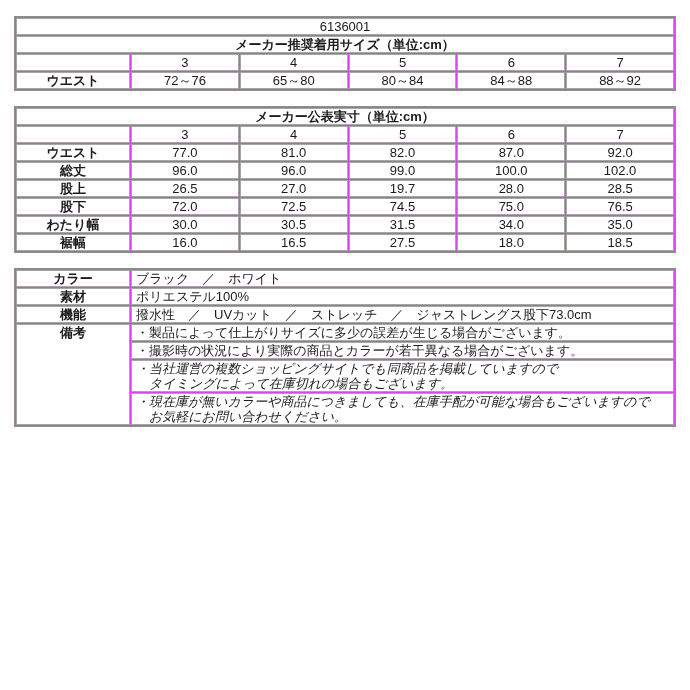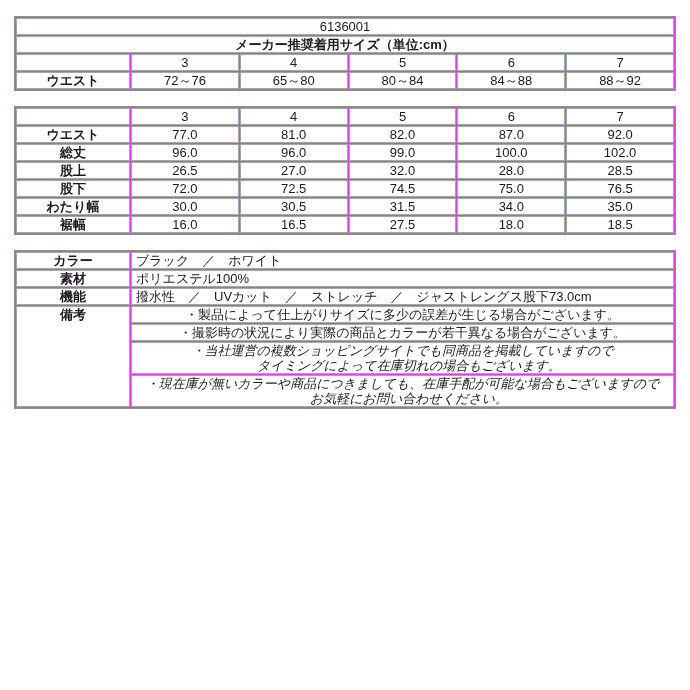--- a/index.html
+++ b/index.html
@@ -21,21 +21,21 @@
     height:15px;
     line-height:15px;
     overflow:hidden;
     white-space:nowrap;
     background:#ffffff;
   }
   .hd{background:#efefef;}
   .c{text-align:center;}
   .b{font-weight:bold;margin-left:32px;}
   .val{padding-left:10px;}
-  .note{padding:1px 4px 1px 5px;line-height:15px;white-space:normal;height:auto;text-align:center;}
+  .note{padding:1px 4px 1px 5px;line-height:15px;white-space:normal;height:auto;}
   .note div{line-height:15px;font-style:italic;}
   .notes-label{vertical-align:top;padding-top:1px;}
 </style>
 </head>
 <body>
 
 <div class="page">
 
   <table class="tbl">
     <colgroup>
@@ -75,20 +75,23 @@
   <table class="tbl">
     <colgroup>
         <col style="width:114px">
         <col>
         <col>
         <col>
         <col>
         <col>
       </colgroup>
     <tbody>
+        <tr>
+      <td colspan="6" class="hd c b">メーカー公表実寸（単位:cm）</td>
+    </tr>
     <tr>
       <td class="hd"></td>
       <td class="hd c">3</td>
       <td class="hd c">4</td>
       <td class="hd c">5</td>
       <td class="hd c">6</td>
       <td class="hd c">7</td>
     </tr>
     <tr>
       <td class="hd c b">ウエスト</td>
@@ -103,21 +106,21 @@
       <td class="c">96.0</td>
       <td class="c">96.0</td>
       <td class="c">99.0</td>
       <td class="c">100.0</td>
       <td class="c">102.0</td>
     </tr>
     <tr>
       <td class="hd c b">股上</td>
       <td class="c">26.5</td>
       <td class="c">27.0</td>
-      <td class="c">32.0</td>
+      <td class="c">19.7</td>
       <td class="c">28.0</td>
       <td class="c">28.5</td>
     </tr>
     <tr>
       <td class="hd c b">股下</td>
       <td class="c">72.0</td>
       <td class="c">72.5</td>
       <td class="c">74.5</td>
       <td class="c">75.0</td>
       <td class="c">76.5</td>

